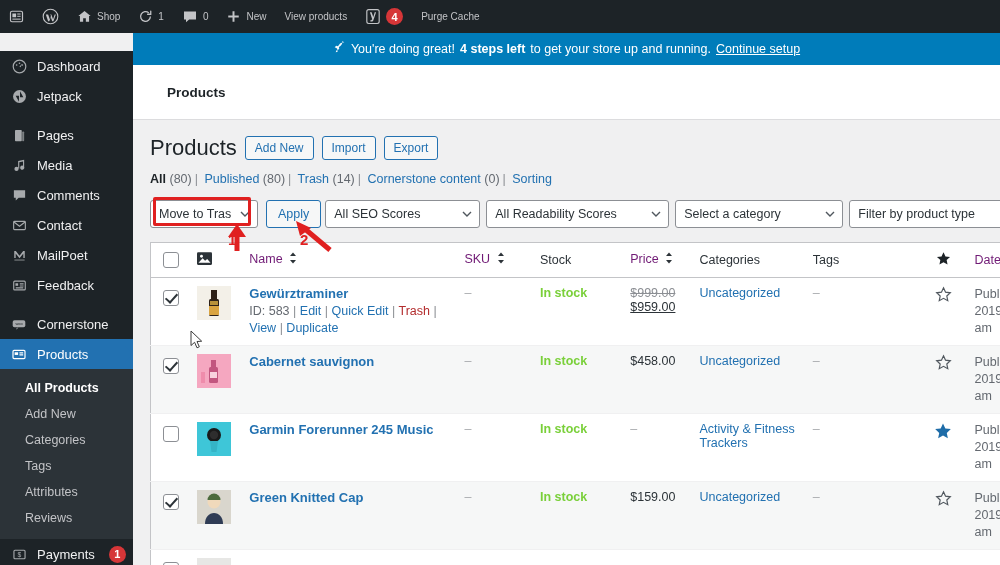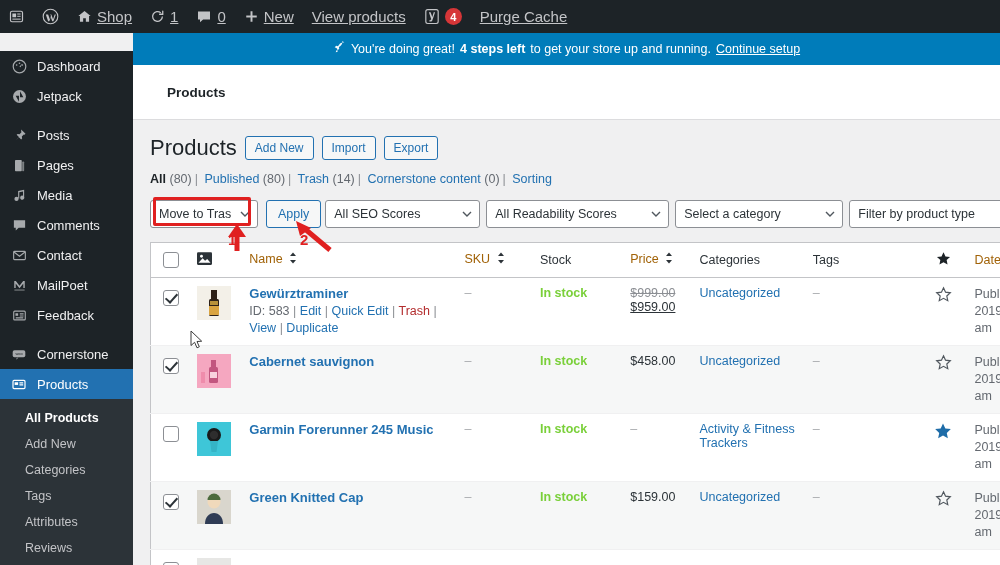--- a/index.html
+++ b/index.html
@@ -16,21 +16,21 @@
     position: absolute; top: 0; left: 0; width: 1000px; height: 33px;
     background: #1d2327; color: #c3c4c7;
     display: flex; align-items: center;
     font-size: 12.5px;
     z-index: 50;
   }
   .ab-item {
     display: flex; align-items: center; gap: 5px;
     height: 33px; padding: 0 9px; color: #c3c4c7; white-space: nowrap;
   }
-  .ab-item .lbl { font-size: 15px; text-decoration: underline; }
+  .ab-item .lbl { font-size: 10px; }
   .ab-ico { display: inline-block; line-height: 1; }
   .ab-ico svg { display: block; }
   .badge {
     display: inline-flex; align-items: center; justify-content: center;
     min-width: 17px; height: 17px; padding: 0 4px;
     background: #d63638; color: #fff; border-radius: 9px;
     font-size: 11px; font-weight: 600;
   }
 
   
@@ -147,21 +147,21 @@
   table.wp-list-table {
     margin-top: 14px; width: 880px; border-collapse: collapse;
     background: #fff; border: 1px solid #c3c4c7;
     font-size: 12.5px;
   }
   table.wp-list-table thead th {
     text-align: left; font-weight: 400; color: #2c3338;
     padding: 8px 8px; border-bottom: 1px solid #c3c4c7;
     white-space: nowrap; vertical-align: middle;
   }
-  table.wp-list-table thead th a { color: #a16207; text-decoration: none; }
+  table.wp-list-table thead th a { color: #701a75; text-decoration: none; }
   .sortarrows { display: inline-block; margin-left: 3px; vertical-align: -1px; }
   tbody tr { border-bottom: 1px solid #f0f0f1; }
   tbody tr.alt { background: #f6f7f7; }
   tbody td {
     padding: 8px 8px; vertical-align: top; color: #2c3338;
   }
   td.col-cb { width: 30px; padding-top: 12px; padding-left: 12px; }
   td.col-thumb { width: 50px; }
   .thumb { width: 34px; height: 34px; border-radius: 2px; display:block; }
   .prod-name {
@@ -289,28 +289,20 @@
       <svg width="15" height="15" viewBox="0 0 20 20" fill="currentColor">
           <circle cx="10" cy="10" r="8.6"></circle>
           <path d="M10.7 2.9v8.2h4.4L10.7 2.9zM9.3 17.1V8.9H4.9l4.4 8.2z" fill="#1d2327"></path>
         </svg>
     </span>
     <span>Jetpack</span>
   </div>
 
   <div class="menu-sep"></div>
 
-  <div class="menu-item">
-    <span class="mi-ico">
-      <svg width="15" height="15" viewBox="0 0 20 20" fill="currentColor">
-          <path d="M12.2 2 18 7.8l-1.3 1.3-1-.3-2.6 2.6.4 2.5-1.3 1.3-3-3-4.6 4.8 4.6-4.9-3-3L7.5 8l2.5.4L12.6 5.8l-.3-1L12.2 2z"></path>
-        </svg>
-    </span>
-    <span>Posts</span>
-  </div>
 
   <div class="menu-item">
     <span class="mi-ico">
       <svg width="15" height="15" viewBox="0 0 20 20" fill="currentColor">
           <rect x="4" y="2.5" width="9" height="15" rx="1"></rect>
           <rect x="13.6" y="4.5" width="2.6" height="13" rx="1" opacity=".7"></rect>
         </svg>
     </span>
     <span>Pages</span>
   </div>

